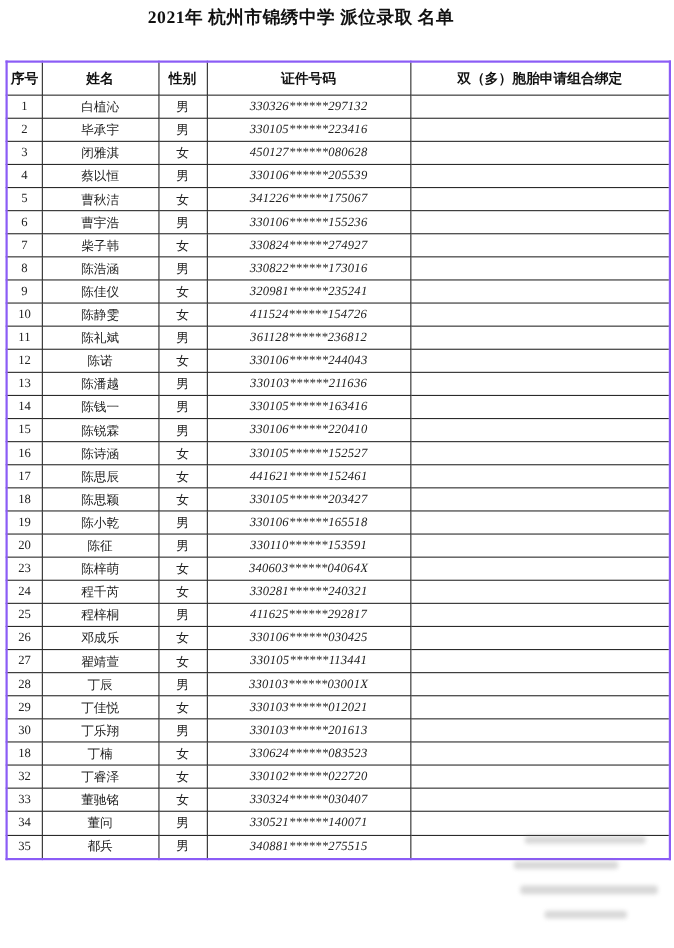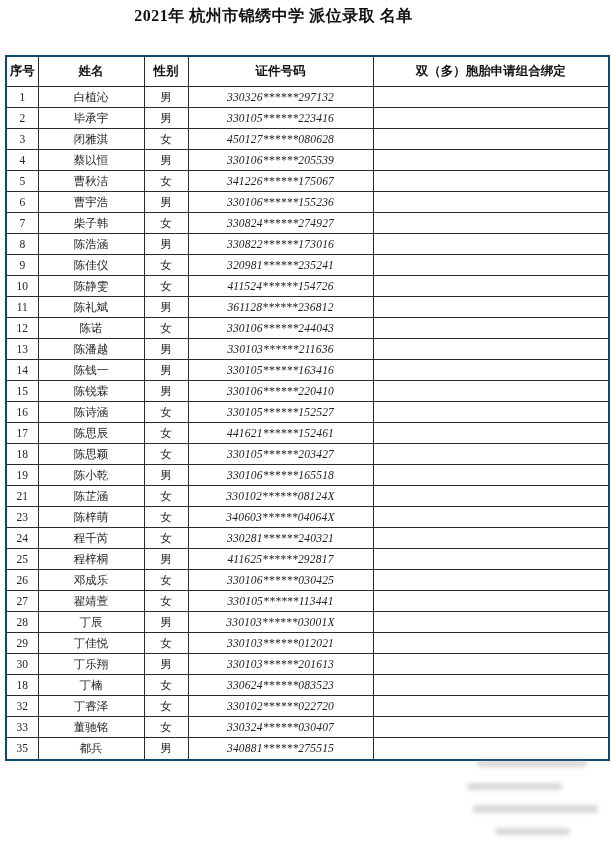--- a/index.html
+++ b/index.html
@@ -41,21 +41,21 @@
   table.admission th,
   table.admission td {
     border: 1px solid #2b2b2b;
     padding: 0;
     text-align: center;
     vertical-align: middle;
     overflow: hidden;
     white-space: nowrap;
   }
   table.admission {
-    border: 2px solid #0c4a6e;
+    border: 2px solid #8b5cf6;
   }
   table.admission thead th {
     height: 29px;
     font-size: 12.5px;
     font-weight: bold;
     color: #111;
   }
   table.admission tbody td {
     height: 20.03px;
     font-size: 11.5px;
@@ -235,24 +235,24 @@
           <td class="c-binding"></td>
         </tr>
         <tr>
           <td class="c-no">19</td>
           <td class="c-name">陈小乾</td>
           <td class="c-gender">男</td>
           <td class="c-id">330106******165518</td>
           <td class="c-binding"></td>
         </tr>
         <tr>
-          <td class="c-no">21</td>
-          <td class="c-name">陈芷涵</td>
-          <td class="c-gender">女</td>
-          <td class="c-id">330102******08124X</td>
+          <td class="c-no">20</td>
+          <td class="c-name">陈征</td>
+          <td class="c-gender">男</td>
+          <td class="c-id">330110******153591</td>
           <td class="c-binding"></td>
         </tr>
         <tr>
           <td class="c-no">23</td>
           <td class="c-name">陈梓萌</td>
           <td class="c-gender">女</td>
           <td class="c-id">340603******04064X</td>
           <td class="c-binding"></td>
         </tr>
         <tr>
@@ -316,20 +316,27 @@
           <td class="c-name">丁睿泽</td>
           <td class="c-gender">女</td>
           <td class="c-id">330102******022720</td>
           <td class="c-binding"></td>
         </tr>
         <tr>
           <td class="c-no">33</td>
           <td class="c-name">董驰铭</td>
           <td class="c-gender">女</td>
           <td class="c-id">330324******030407</td>
+          <td class="c-binding"></td>
+        </tr>
+        <tr>
+          <td class="c-no">34</td>
+          <td class="c-name">董问</td>
+          <td class="c-gender">男</td>
+          <td class="c-id">330521******140071</td>
           <td class="c-binding"></td>
         </tr>
         <tr>
           <td class="c-no">35</td>
           <td class="c-name">都兵</td>
           <td class="c-gender">男</td>
           <td class="c-id">340881******275515</td>
           <td class="c-binding"></td>
         </tr>
       </tbody>

